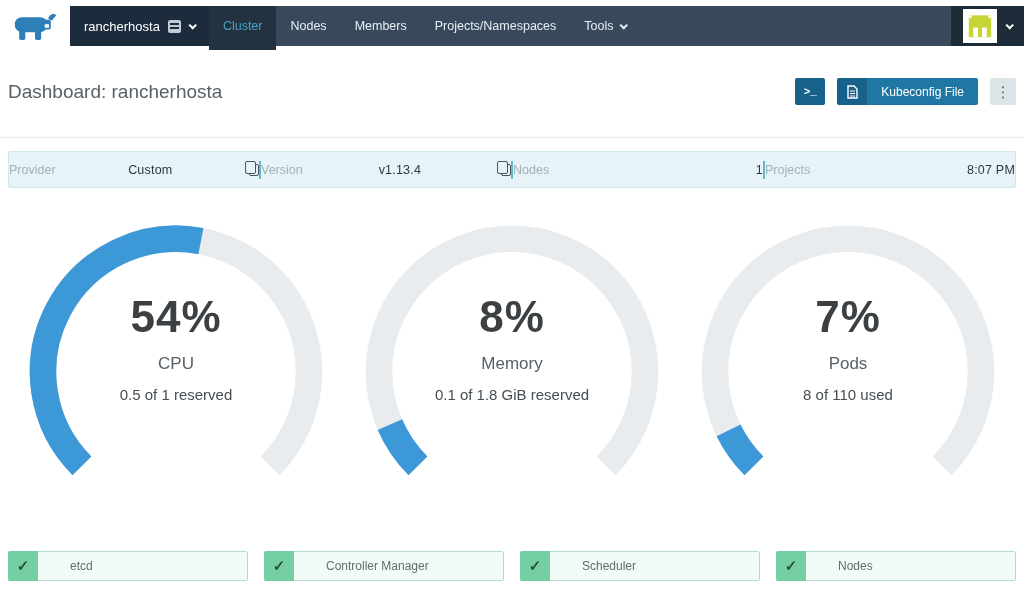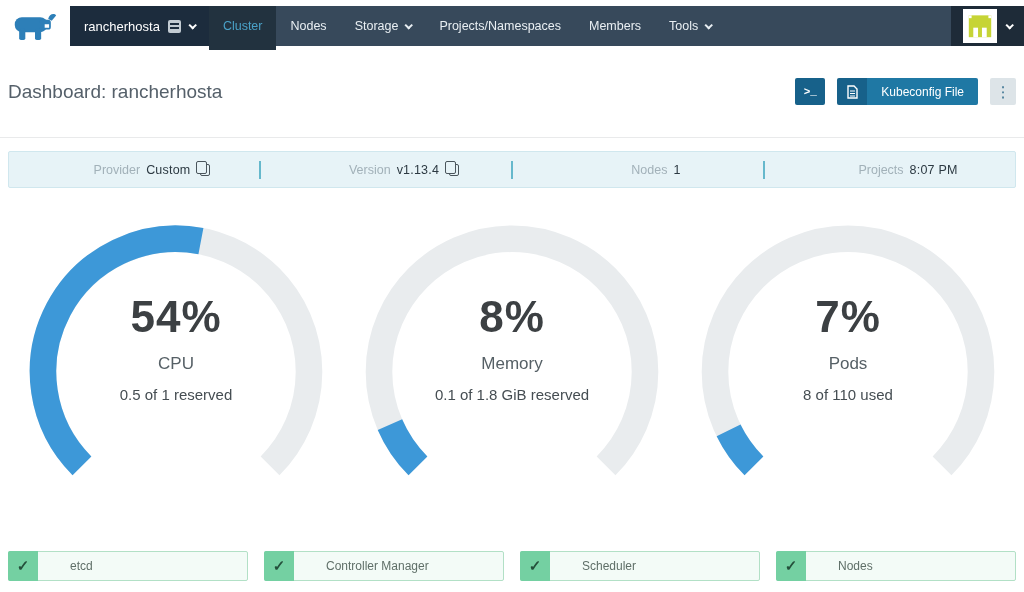--- a/index.html
+++ b/index.html
@@ -34,21 +34,21 @@
   .btn .ic { background:#17618a; width:30px; display:flex; align-items:center; justify-content:center; }
   .btn .lbl { background:#1f78a4; display:flex; align-items:center; padding:0 14px; }
   .term-glyph { font-family:"Liberation Mono", monospace; font-weight:bold; font-size:11px; }
   .more-btn { width:26px; height:27px; margin-left:12px; background:#dde4e8; color:#36708f;
      border:none; border-radius:2px; font-size:15px; cursor:pointer; display:flex; align-items:center; justify-content:center; }
   .title-sep { border:none; border-top:1px solid #e9eaeb; }
 
   
   .info-bar { margin:13px 8px 0; height:37px; background:#e7f3f7; border:1px solid #d0e7ee;
      border-radius:2px; display:flex; align-items:center; }
-  .info-field { flex:1; display:flex; align-items:center; justify-content:center; gap:6px; font-size:12.5px;padding-left:36px; }
+  .info-field { flex:1; display:flex; align-items:center; justify-content:space-between; gap:6px; font-size:12.5px; }
   .info-label { color:#a2b1b9; }
   .info-value { color:#2c3942; font-weight:normal; letter-spacing:.2px; }
   .info-sep { width:2px; height:18px; background:#66b8cc; }
   .copy-icon { position:relative; width:10px; height:12px; border:1.5px solid #4a555c;
      border-radius:2px; margin-left:4px; cursor:pointer; }
   .copy-icon::before { content:""; position:absolute; left:-5px; top:-4px; width:9px; height:11px;
      border:1.5px solid #4a555c; border-radius:2px; background:#e7f3f7; }
 
   
   .gauges { display:flex; justify-content:space-around; margin-top:36px; padding:0 8px; }
@@ -90,28 +90,24 @@
       <span class="chev"></span>
     </div>
     <div class="nav-links">
       <div class="nav-item active">
         <span>Cluster</span>
       </div>
       <div class="nav-item">
         <span>Nodes</span>
       </div>
       <div class="nav-item">
-        <span>Storage</span>
-        <span class="chev"></span>
+        <span>Members</span>
       </div>
       <div class="nav-item">
         <span>Projects/Namespaces</span>
-      </div>
-      <div class="nav-item">
-        <span>Members</span>
       </div>
       <div class="nav-item">
         <span>Tools</span>
         <span class="chev"></span>
       </div>
     </div>
     <div class="user-block">
       <span class="avatar">
         <svg width="28" height="28" viewBox="0 0 10 10">
           <rect x="1" y="1.2" width="8" height="7.8" fill="#c6d435"></rect>

